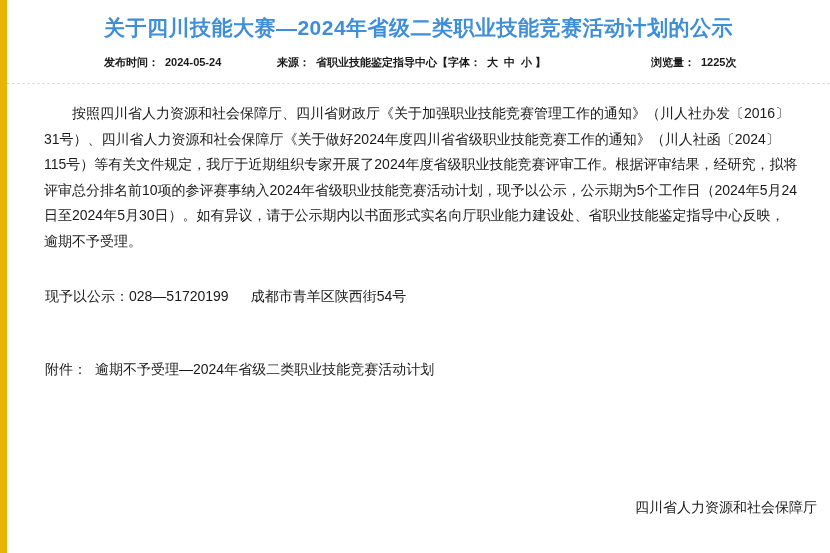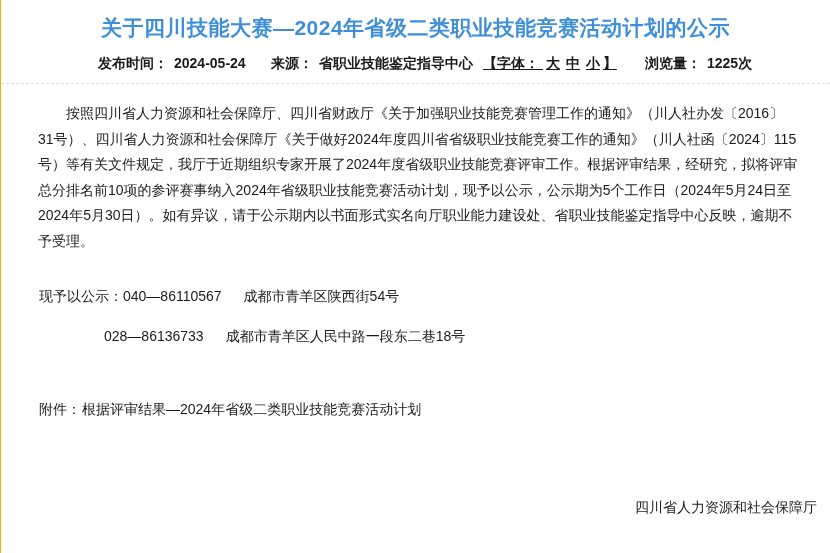--- a/index.html
+++ b/index.html
@@ -6,45 +6,45 @@
   html, body { background: #ffffff; }
   body {
     font-family: "Liberation Sans", "DejaVu Sans", sans-serif;
     color: #1a1a1a;
   }
   .page {
     position: relative;
     width: 830px;
     height: 553px;
     background: #ffffff;
-    border-left: 1px solid #eab308;
+    border-left: 7px solid #eab308;
     overflow: hidden;
   }
   .doc-title {
     margin-top: 14px;
     text-align: center;
     font-size: 21px;
     font-weight: bold;
     color: #3e8ed8;
     letter-spacing: 0.5px;
   }
   .meta-row {
     position: relative;
     height: 20px;
     margin-top: 13px;
-    font-size: 14px;
+    font-size: 11px;
     font-weight: 600;
     color: #1a1a1a;
   }
   .meta-item { position: absolute; top: 0; white-space: nowrap; }
   .meta-publish { left: 97px; }
   .meta-source { left: 270px; }
   .meta-views { left: 644px; }
   .meta-item .lbl { margin-right: 6px; }
-  .font-switch { margin-left: 10px; text-decoration: underline; }
+  .font-switch { margin-left: 0; }
   .font-switch .fs-opt {
     cursor: pointer;
     margin: 0 3px;
   }
   .divider {
     margin-top: 8px;
     border-bottom: 1px dashed #dddddd;
     width: 100%;
   }
   .body-text {
@@ -65,21 +65,21 @@
     font-size: 14px;
     line-height: 25px;
     white-space: nowrap;
   }
   .contact-phone { margin-right: 22px; }
   .attachment-line {
     margin: 48px 28px 0 38px;
     font-size: 14px;
     line-height: 25px;
   }
-  .attachment-line .lbl { margin-right: 1px; }
+  .attachment-line .lbl { margin-right: 8px; }
   .signature-block {
     position: absolute;
     right: 13px;
     bottom: 12px;
     text-align: center;
     font-size: 14px;
   }
   .signature-issuer { margin-bottom: 24px; }
 </style>
 </head>
@@ -105,28 +105,25 @@
     </span>
   </div>
 
   <div class="divider"></div>
 
   <div class="body-text">
     <p>按照四川省人力资源和社会保障厅、四川省财政厅《关于加强职业技能竞赛管理工作的通知》（川人社办发〔2016〕31号）、四川省人力资源和社会保障厅《关于做好2024年度四川省省级职业技能竞赛工作的通知》（川人社函〔2024〕115号）等有关文件规定，我厅于近期组织专家开展了2024年度省级职业技能竞赛评审工作。根据评审结果，经研究，拟将评审总分排名前10项的参评赛事纳入2024年省级职业技能竞赛活动计划，现予以公示，公示期为5个工作日（2024年5月24日至2024年5月30日）。如有异议，请于公示期内以书面形式实名向厅职业能力建设处、省职业技能鉴定指导中心反映，逾期不予受理。</p>
   </div>
 
   <div class="contact-line1">
-    <span>现予以公示：</span><span class="contact-phone">040—86110567</span><span>成都市青羊区陕西街54号</span>
+    <span>现予以公示：</span><span class="contact-phone">028—51720199</span><span>成都市青羊区陕西街54号</span>
   </div>
 
-  <div class="contact-line2">
-    <span class="contact-phone">028—86136733</span><span>成都市青羊区人民中路一段东二巷18号</span>
-  </div>
 
   <div class="attachment-line">
-    <span class="lbl">附件：</span><span>根据评审结果—2024年省级二类职业技能竞赛活动计划</span>
+    <span class="lbl">附件：</span><span>逾期不予受理—2024年省级二类职业技能竞赛活动计划</span>
   </div>
 
   <div class="signature-block">
     <div class="signature-issuer">四川省人力资源和社会保障厅</div>
   </div>
 
 </div>
 
 </body></html>

